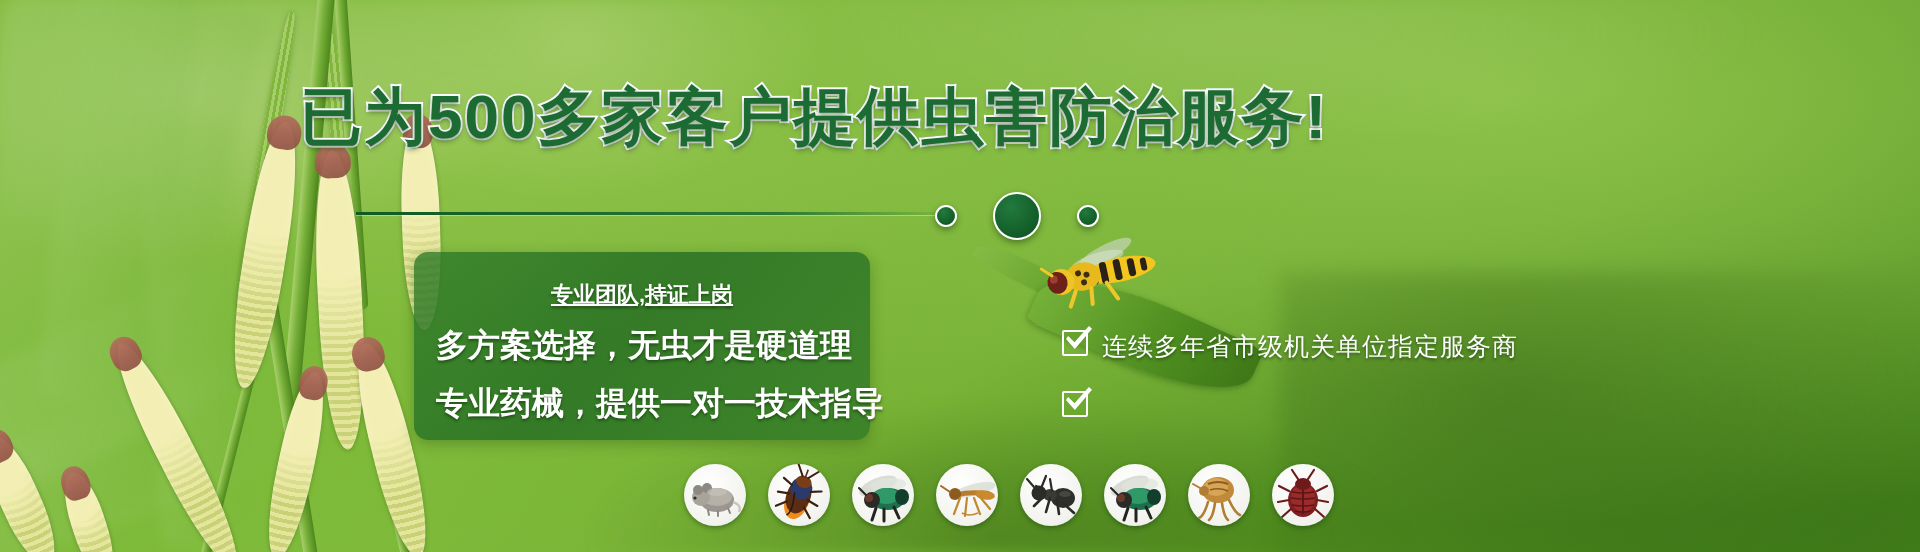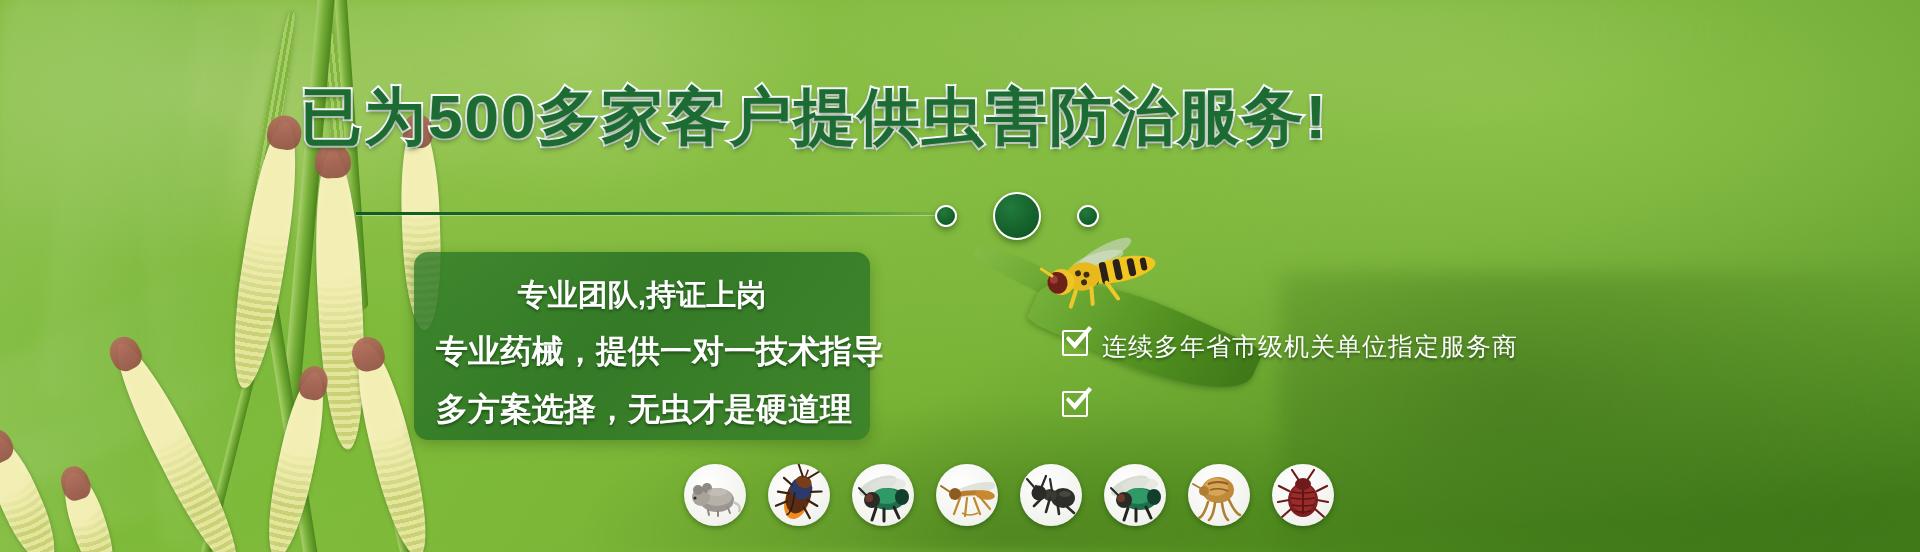--- a/index.html
+++ b/index.html
@@ -116,21 +116,21 @@
     border-radius:14px;
     background:linear-gradient(135deg, rgba(46,122,40,.80) 0%, rgba(40,112,36,.86) 45%, rgba(44,118,38,.74) 100%);
     box-shadow:0 4px 14px rgba(25,60,12,.30);
     padding:14px 22px 0 22px;
     display:flex; flex-direction:column; justify-content:center; gap:14px;
   }
   .panel-line{
     color:#ffffff; font-weight:bold; white-space:nowrap;
     text-shadow:0 2px 3px rgba(10,40,5,.55);
   }
-  .panel-line.l1{ font-size:30px; text-align:center; letter-spacing:0px; }
+  .panel-line.l1{ font-size:22px; text-align:center; letter-spacing:0px;text-decoration:underline; }
   .panel-line.l2{ font-size:32px; text-align:center; letter-spacing:0px; }
   .panel-line.l3{ font-size:32px; text-align:center; letter-spacing:0px; }
 
   
   .fly-stem{
     position:absolute; left:1030px; top:300px; width:230px; height:70px;
     background:linear-gradient(100deg,#77b33a,#4e8d1f 60%,#3d7617);
     border-radius:60% 8% 60% 8%;
     transform:rotate(24deg); filter:blur(.4px);
     box-shadow:0 2px 6px rgba(30,70,10,.4);
@@ -220,22 +220,22 @@
   <div class="rule"></div>
 
   <div class="dots">
     <span class="dot small"></span>
     <span class="dot big"></span>
     <span class="dot small"></span>
   </div>
 
   <div class="panel">
     <div class="panel-line l1">专业团队,持证上岗</div>
+    <div class="panel-line l2">多方案选择，无虫才是硬道理</div>
     <div class="panel-line l3">专业药械，提供一对一技术指导</div>
-    <div class="panel-line l2">多方案选择，无虫才是硬道理</div>
   </div>
 
   <div class="fly-stem2"></div>
   <div class="fly-stem"></div>
   <div class="hoverfly">
     <svg viewBox="0 0 122 66" xmlns="http://www.w3.org/2000/svg">
 
       <ellipse cx="70" cy="17" rx="30" ry="8" fill="#cfd8c8" opacity=".62" transform="rotate(-16 70 17)"></ellipse>
       <ellipse cx="62" cy="22" rx="27" ry="7" fill="#dde4d6" opacity=".55" transform="rotate(-5 62 22)"></ellipse>
 

